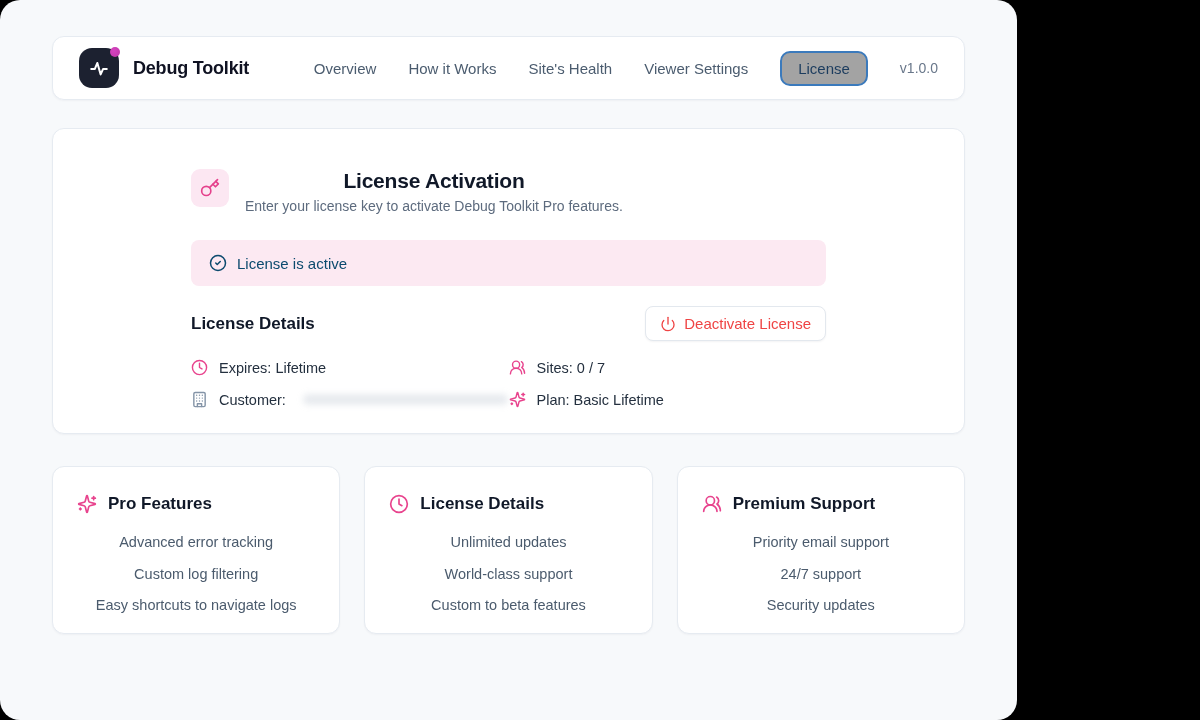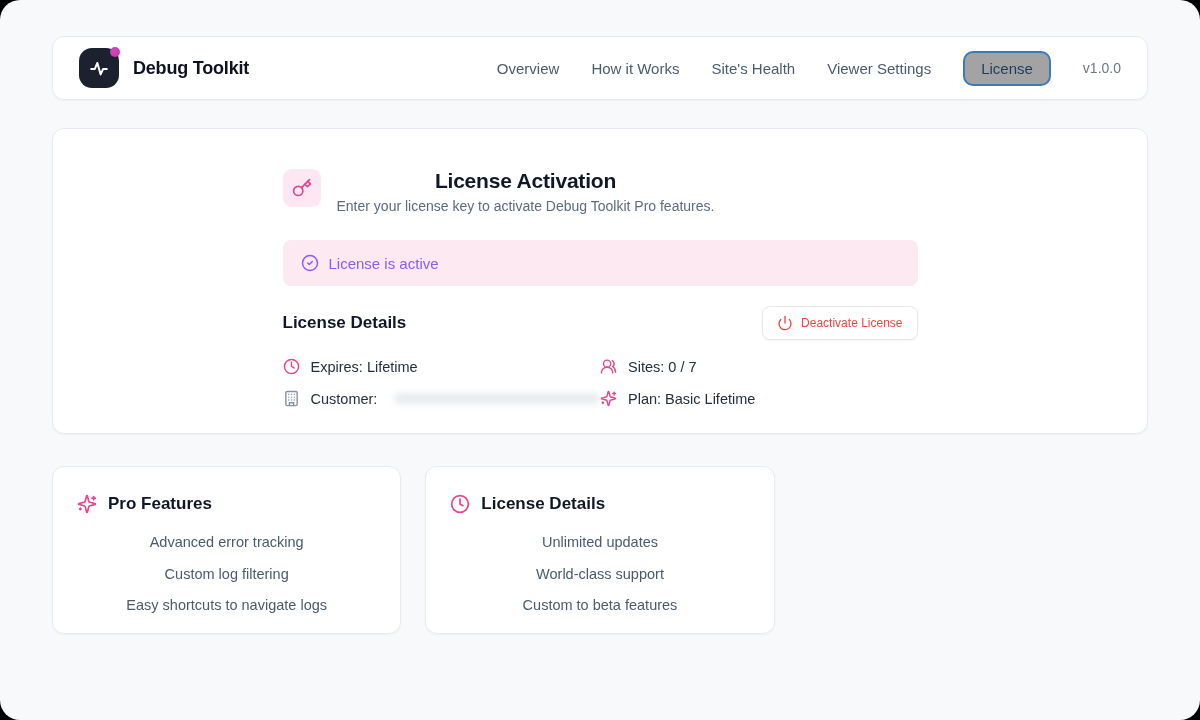--- a/index.html
+++ b/index.html
@@ -1,21 +1,21 @@
 <!DOCTYPE html>
 <html><head>
 <meta charset="utf-8">
 <style>
   * { box-sizing: border-box; }
   html, body { margin: 0; padding: 0; background: #000; }
   body { font-family: "Liberation Sans", "DejaVu Sans", sans-serif; }
 
   .app {
     position: relative;
-    width: 1200px;
+    width: 1017px;
     height: 720px;
     background: #f7f9fb;
     border-radius: 20px;
     overflow: hidden;
     padding: 36px 52px;
   }
 
   .card {
     background: #ffffff;
     border: 1px solid #e6ebf1;
@@ -66,31 +66,31 @@
     width: 38px; height: 38px; border-radius: 9px;
     background: #fce7f2; color: #e5418c;
     display: flex; align-items: center; justify-content: center;
     flex: 0 0 auto;
   }
   .hero-title { margin: 0; font-size: 21px; font-weight: 700; color: #101828; letter-spacing: -0.2px; text-align: center; }
   .hero-sub { margin: 5px 0 0; font-size: 14px; color: #5d6b7e; }
 
   .banner {
     margin-top: 26px; height: 46px; border-radius: 8px;
-    background: #fce9f2; color: #8b5cf6;
+    background: #fce9f2; color: #0c4a6e;
     display: flex; align-items: center; gap: 10px;
     padding: 0 18px; font-size: 15px;
   }
 
   .details-head { margin-top: 20px; display: flex; align-items: center; justify-content: space-between; }
   .details-title { margin: 0; font-size: 17px; font-weight: 700; color: #101828; }
   .deactivate-btn {
     display: flex; align-items: center; gap: 8px;
     border: 1px solid #e3e8ee; background: #fff; border-radius: 8px;
-    padding: 8px 14px; font-size: 12px; color: #ef4444;
+    padding: 8px 14px; font-size: 15px; color: #ef4444;
     font-family: inherit; cursor: pointer;
     box-shadow: 0 1px 2px rgba(15,23,42,.05);
   }
 
   .details-grid {
     margin-top: 18px;
     display: grid; grid-template-columns: 1fr 1fr;
     row-gap: 15px;
   }
   .detail { display: flex; align-items: center; gap: 11px; font-size: 14.5px; color: #24303f; position: relative; }
@@ -266,15 +266,32 @@
         </span>
         <h3 class="fcard-title">License Details</h3>
       </div>
       <ul class="fcard-list">
         <li>Unlimited updates</li>
         <li>World-class support</li>
         <li>Custom to beta features</li>
       </ul>
     </div>
 
+    <div class="fcard card">
+      <div class="fcard-head">
+        <span class="f-icon">
+          <svg width="20" height="20" viewBox="0 0 24 24" fill="none" stroke="currentColor" stroke-width="2" stroke-linecap="round" stroke-linejoin="round">
+            <path d="M18 21a8 8 0 0 0-16 0"></path>
+              <circle cx="10" cy="8" r="5"></circle>
+              <path d="M22 20c0-3.37-2-6.5-4-8a5 5 0 0 0-.45-8.3"></path>
+          </svg>
+        </span>
+        <h3 class="fcard-title">Premium Support</h3>
+      </div>
+      <ul class="fcard-list">
+        <li>Priority email support</li>
+        <li>24/7 support</li>
+        <li>Security updates</li>
+      </ul>
+    </div>
 
   </section>
 </div>
 
 </body></html>

